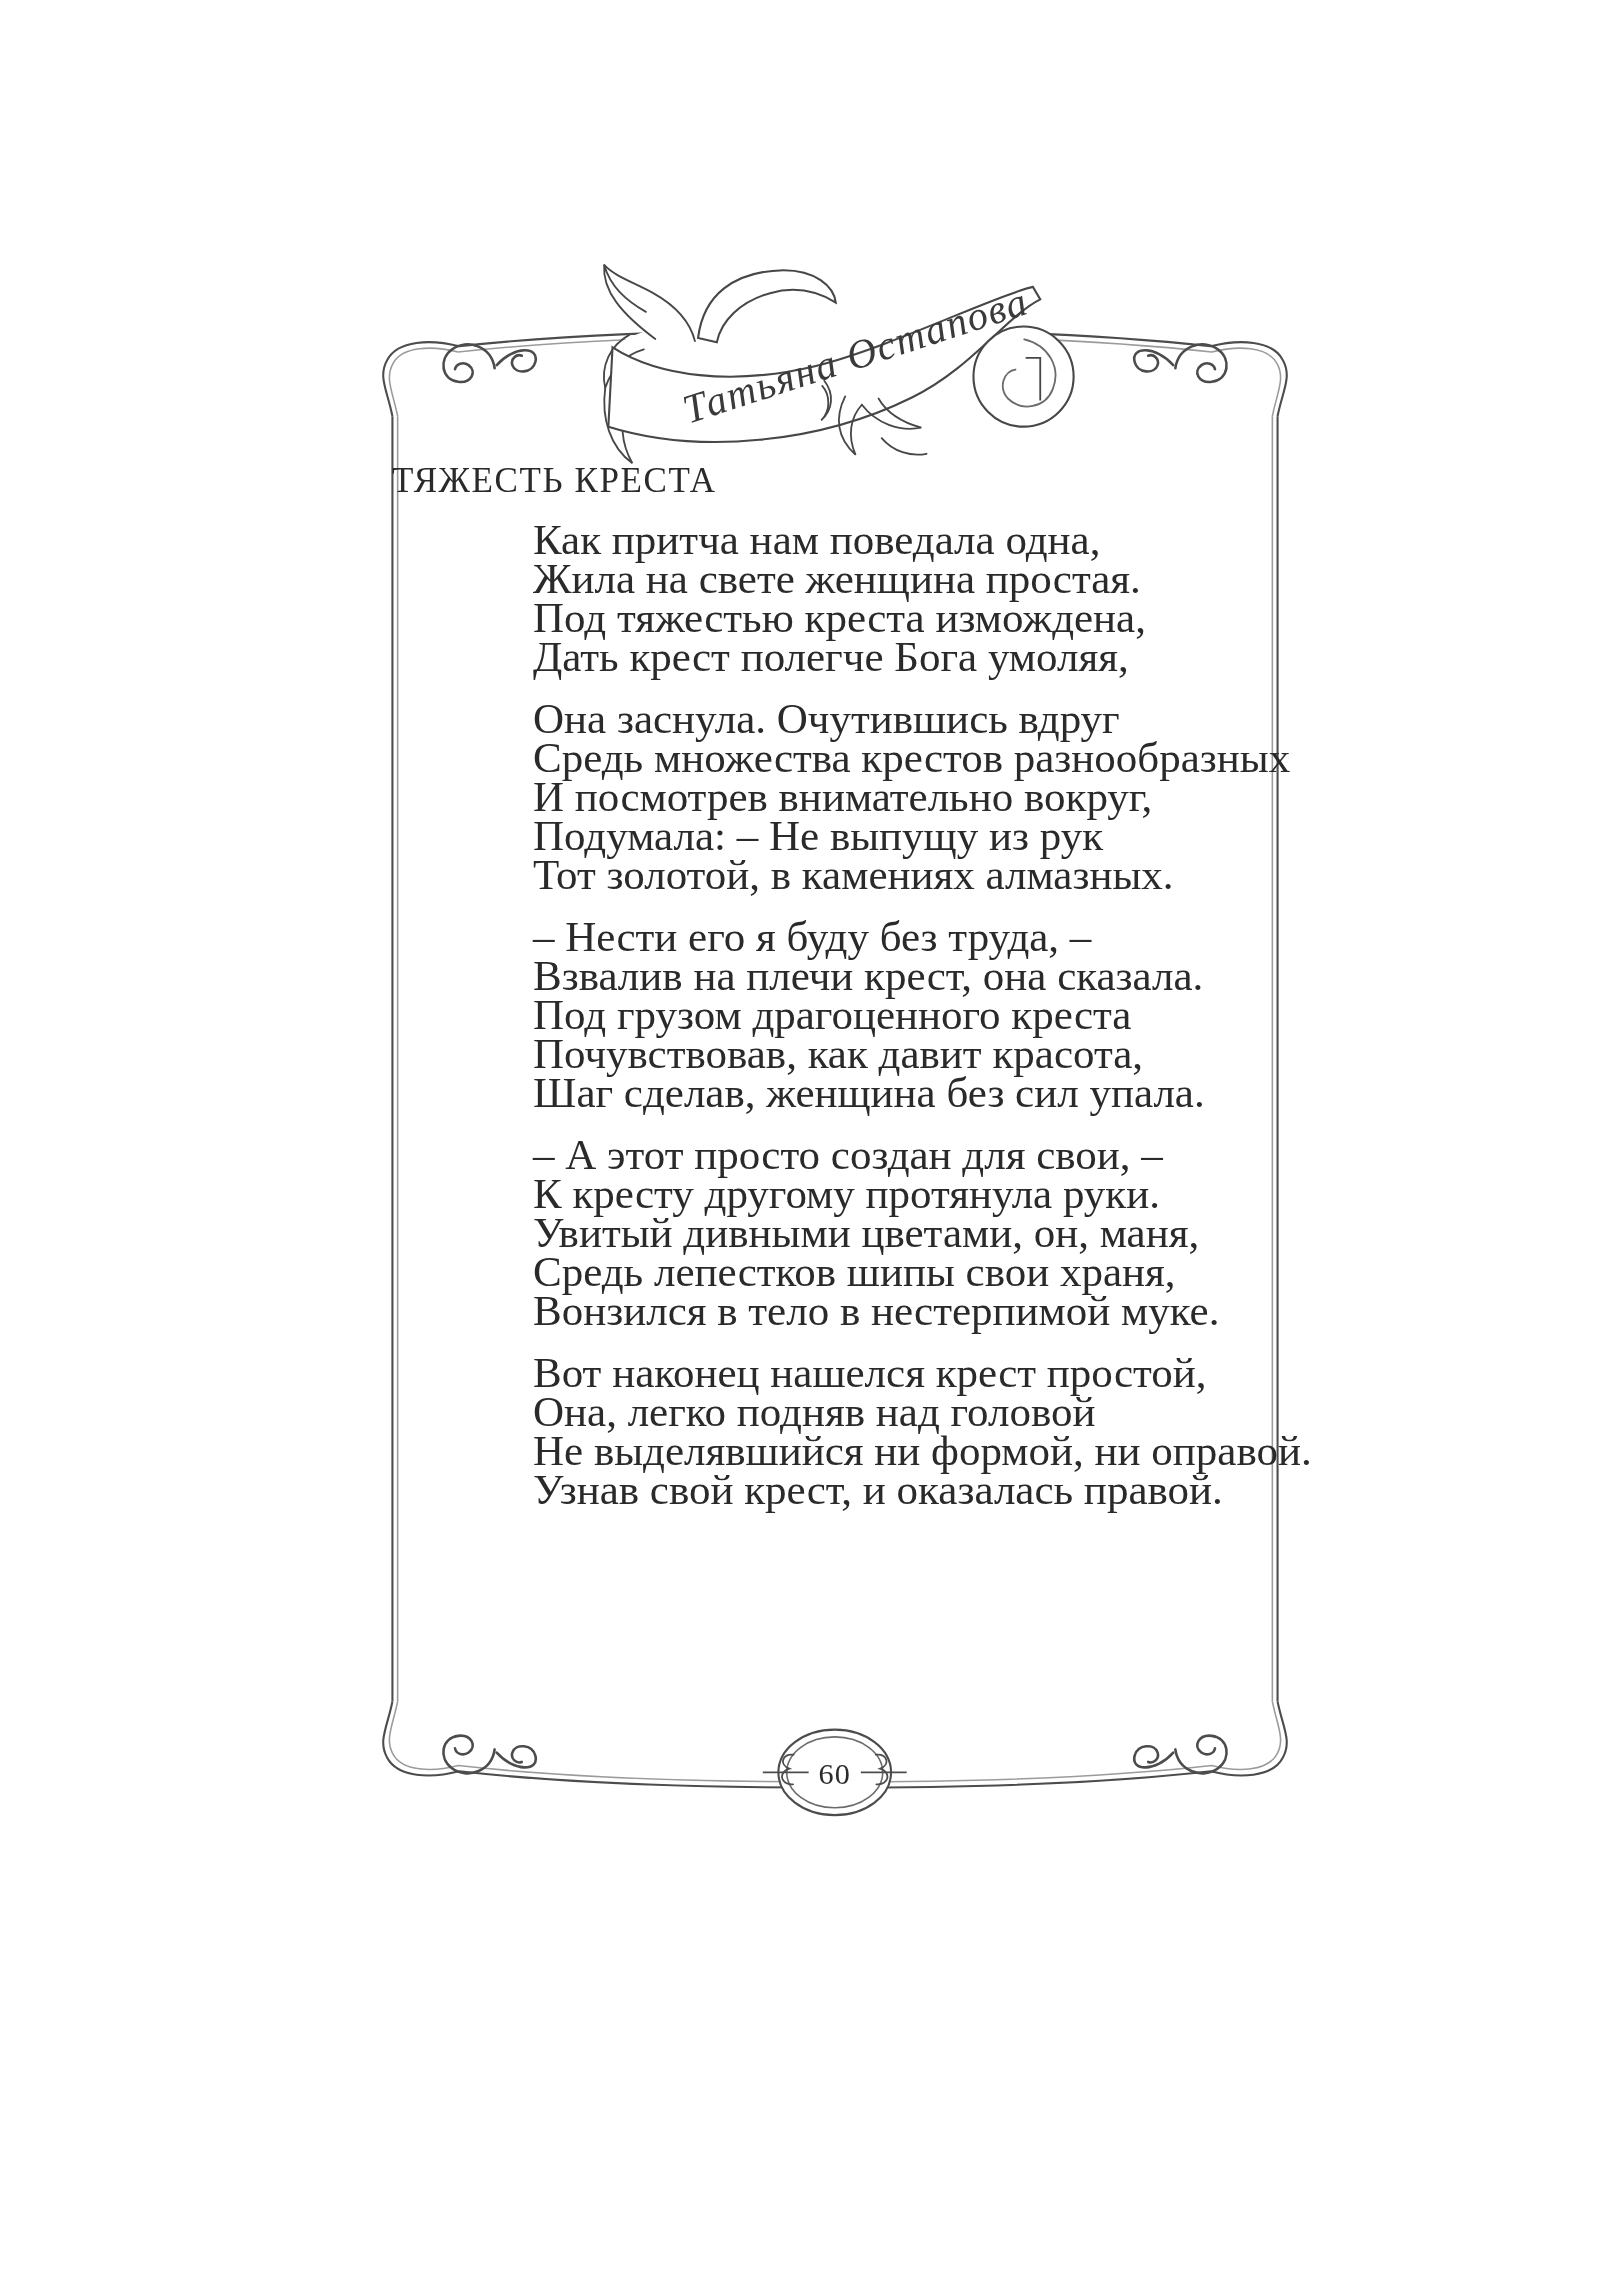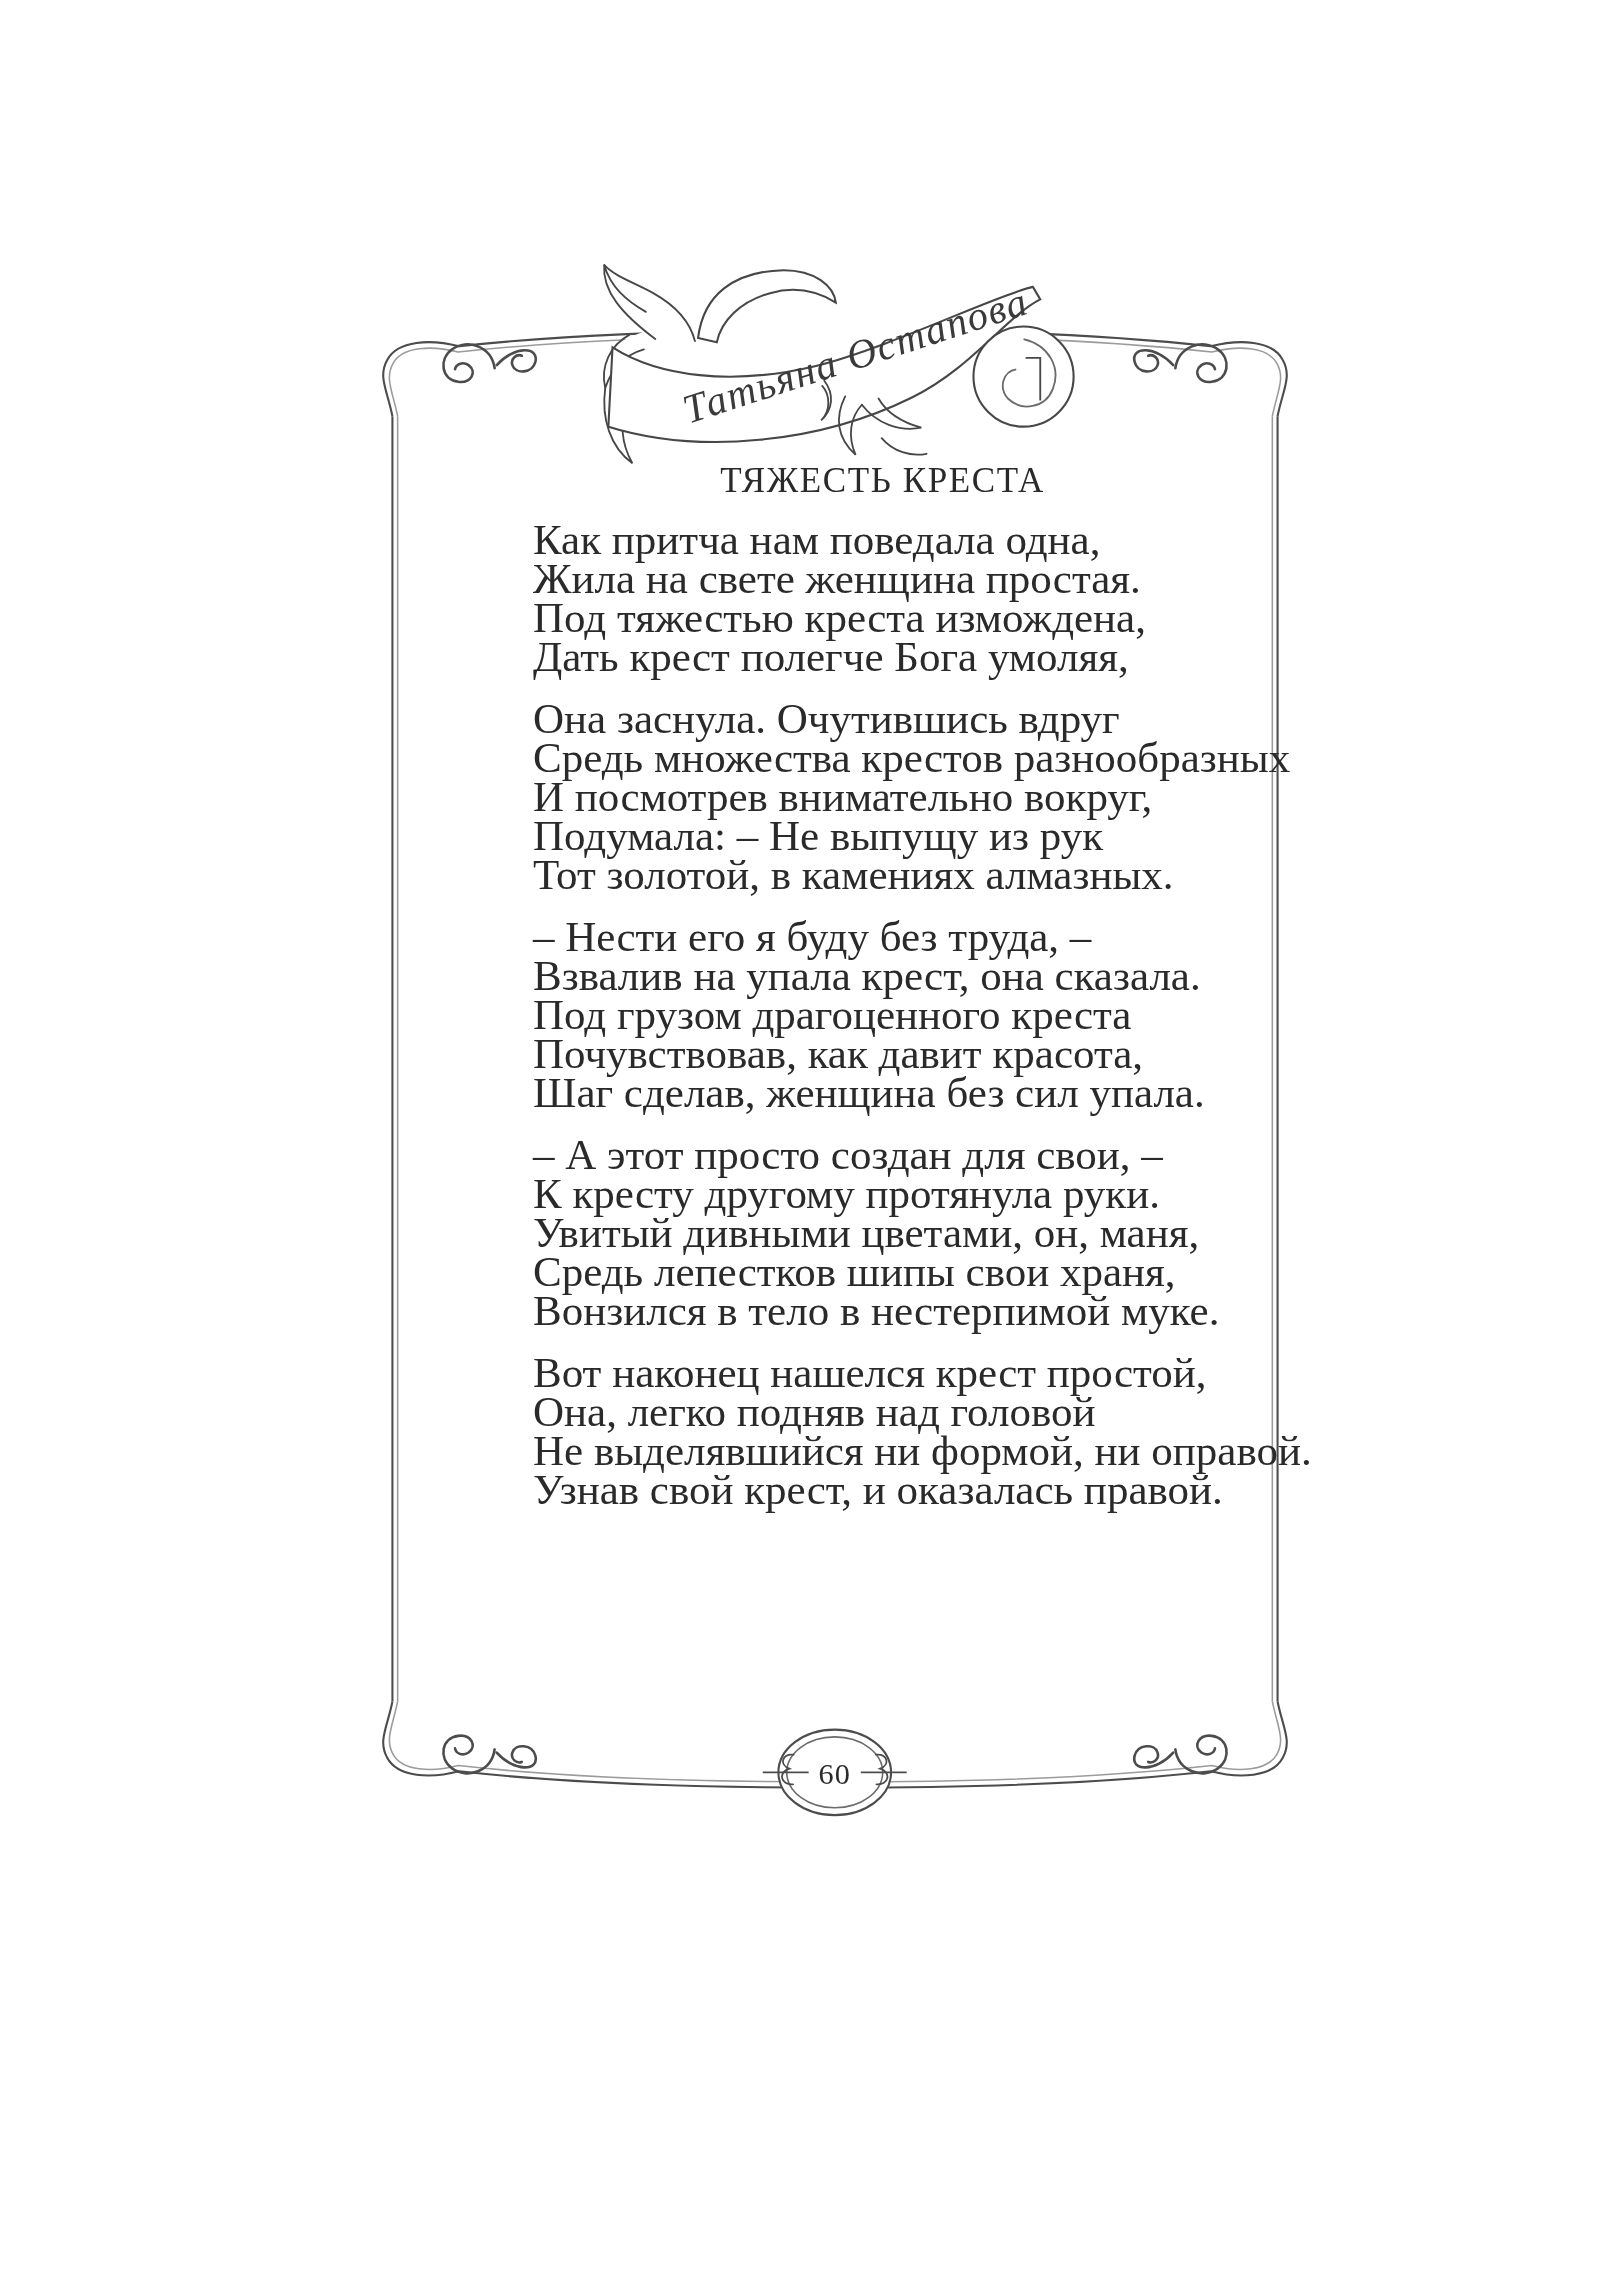--- a/index.html
+++ b/index.html
@@ -7,24 +7,23 @@
     width:1622px;height:2295px;
     background:#ffffff;
     position:relative;
     font-family:"Liberation Serif", serif;
     color:#262626;
     overflow:hidden;
   }
   #ornaments{position:absolute;left:0;top:0;width:1622px;height:2295px;}
   .title{
     position:absolute;left:392px;top:461px;width:885px;
-    text-align:center;
+    text-align:left;
     font-size:35px;font-weight:400;letter-spacing:1.6px;
     color:#2a2a2a;
-    padding-left:48px;
   }
   .poem{
     position:absolute;left:533px;top:520px;width:746px;
   }
   .stanza{margin:0 0 23px 0;padding:0;}
   .poem-line{
     font-size:43px;line-height:39px;white-space:nowrap;
     color:#2a2a2a;
   }
   svg text{font-family:"Liberation Serif", serif;}
@@ -130,21 +129,21 @@
   </div>
   <div class="stanza">
     <div class="poem-line">Она заснула. Очутившись вдруг</div>
     <div class="poem-line">Средь множества крестов разнообразных</div>
     <div class="poem-line">И посмотрев внимательно вокруг,</div>
     <div class="poem-line">Подумала: – Не выпущу из рук</div>
     <div class="poem-line">Тот золотой, в камениях алмазных.</div>
   </div>
   <div class="stanza">
     <div class="poem-line">– Нести его я буду без труда, –</div>
-    <div class="poem-line">Взвалив на упала крест, она сказала.</div>
+    <div class="poem-line">Взвалив на плечи крест, она сказала.</div>
     <div class="poem-line">Под грузом драгоценного креста</div>
     <div class="poem-line">Почувствовав, как давит красота,</div>
     <div class="poem-line">Шаг сделав, женщина без сил упала.</div>
   </div>
   <div class="stanza">
     <div class="poem-line">– А этот просто создан для свои, –</div>
     <div class="poem-line">К кресту другому протянула руки.</div>
     <div class="poem-line">Увитый дивными цветами, он, маня,</div>
     <div class="poem-line">Средь лепестков шипы свои храня,</div>
     <div class="poem-line">Вонзился в тело в нестерпимой муке.</div>

